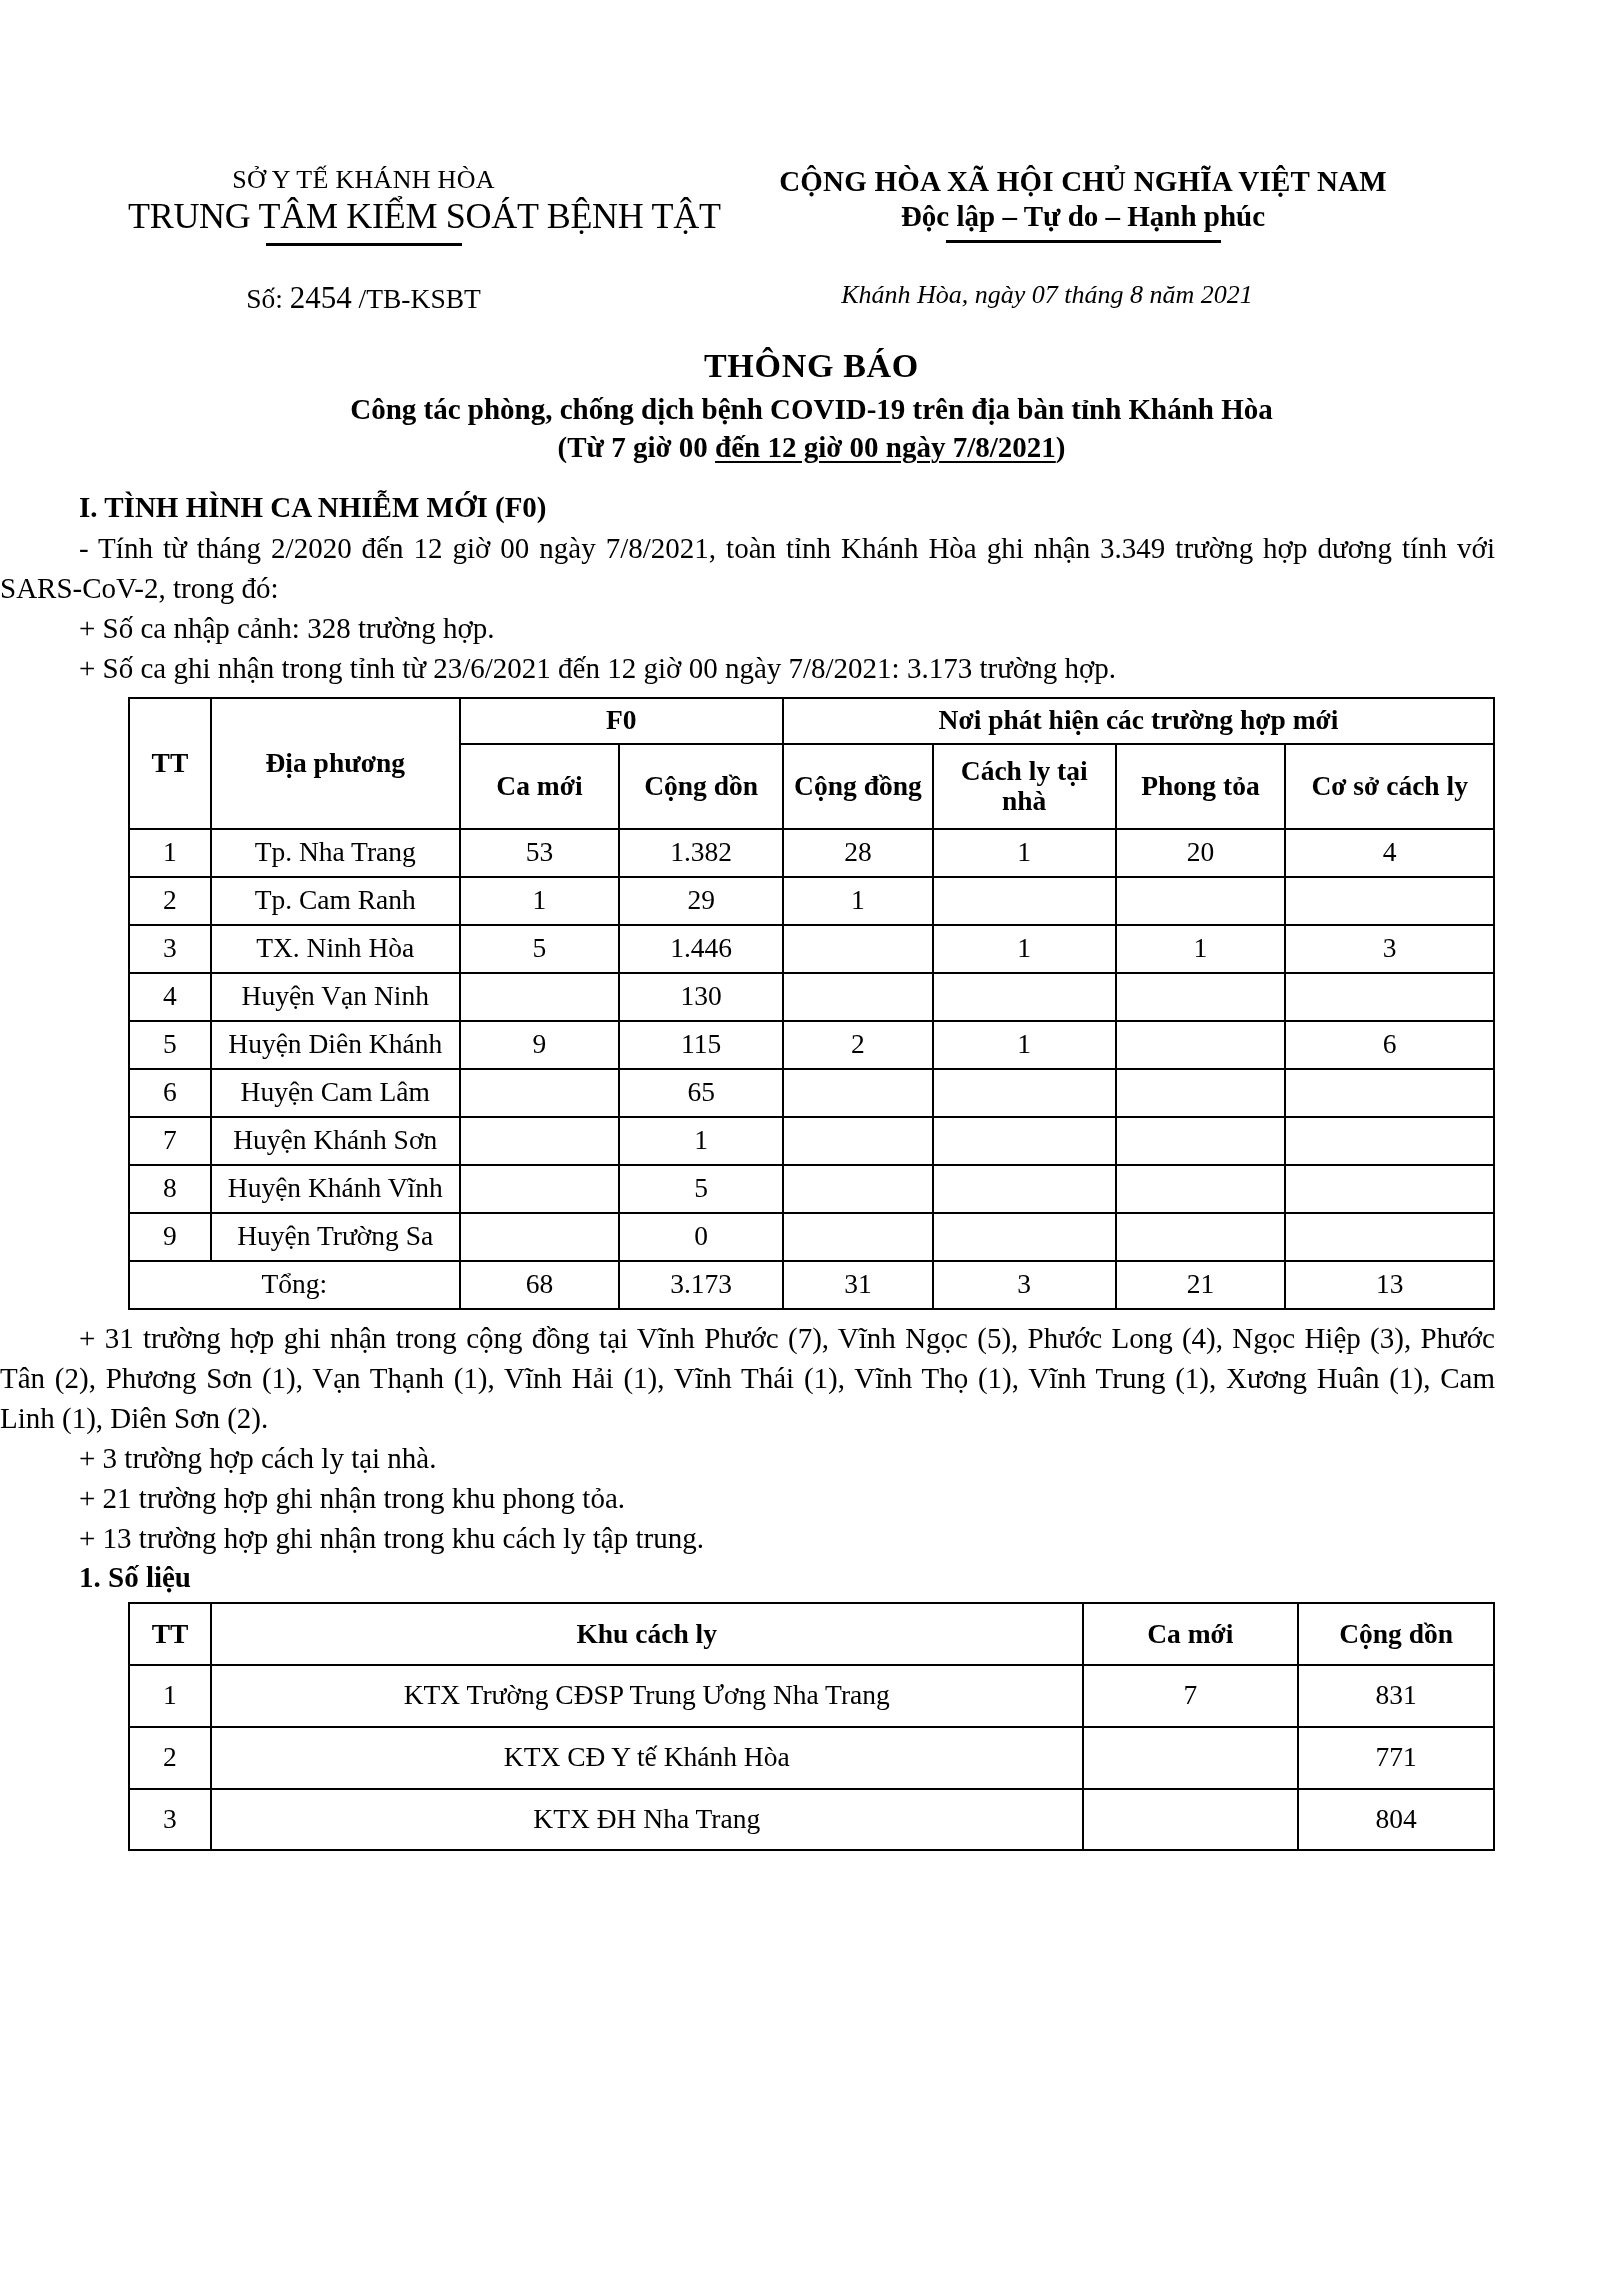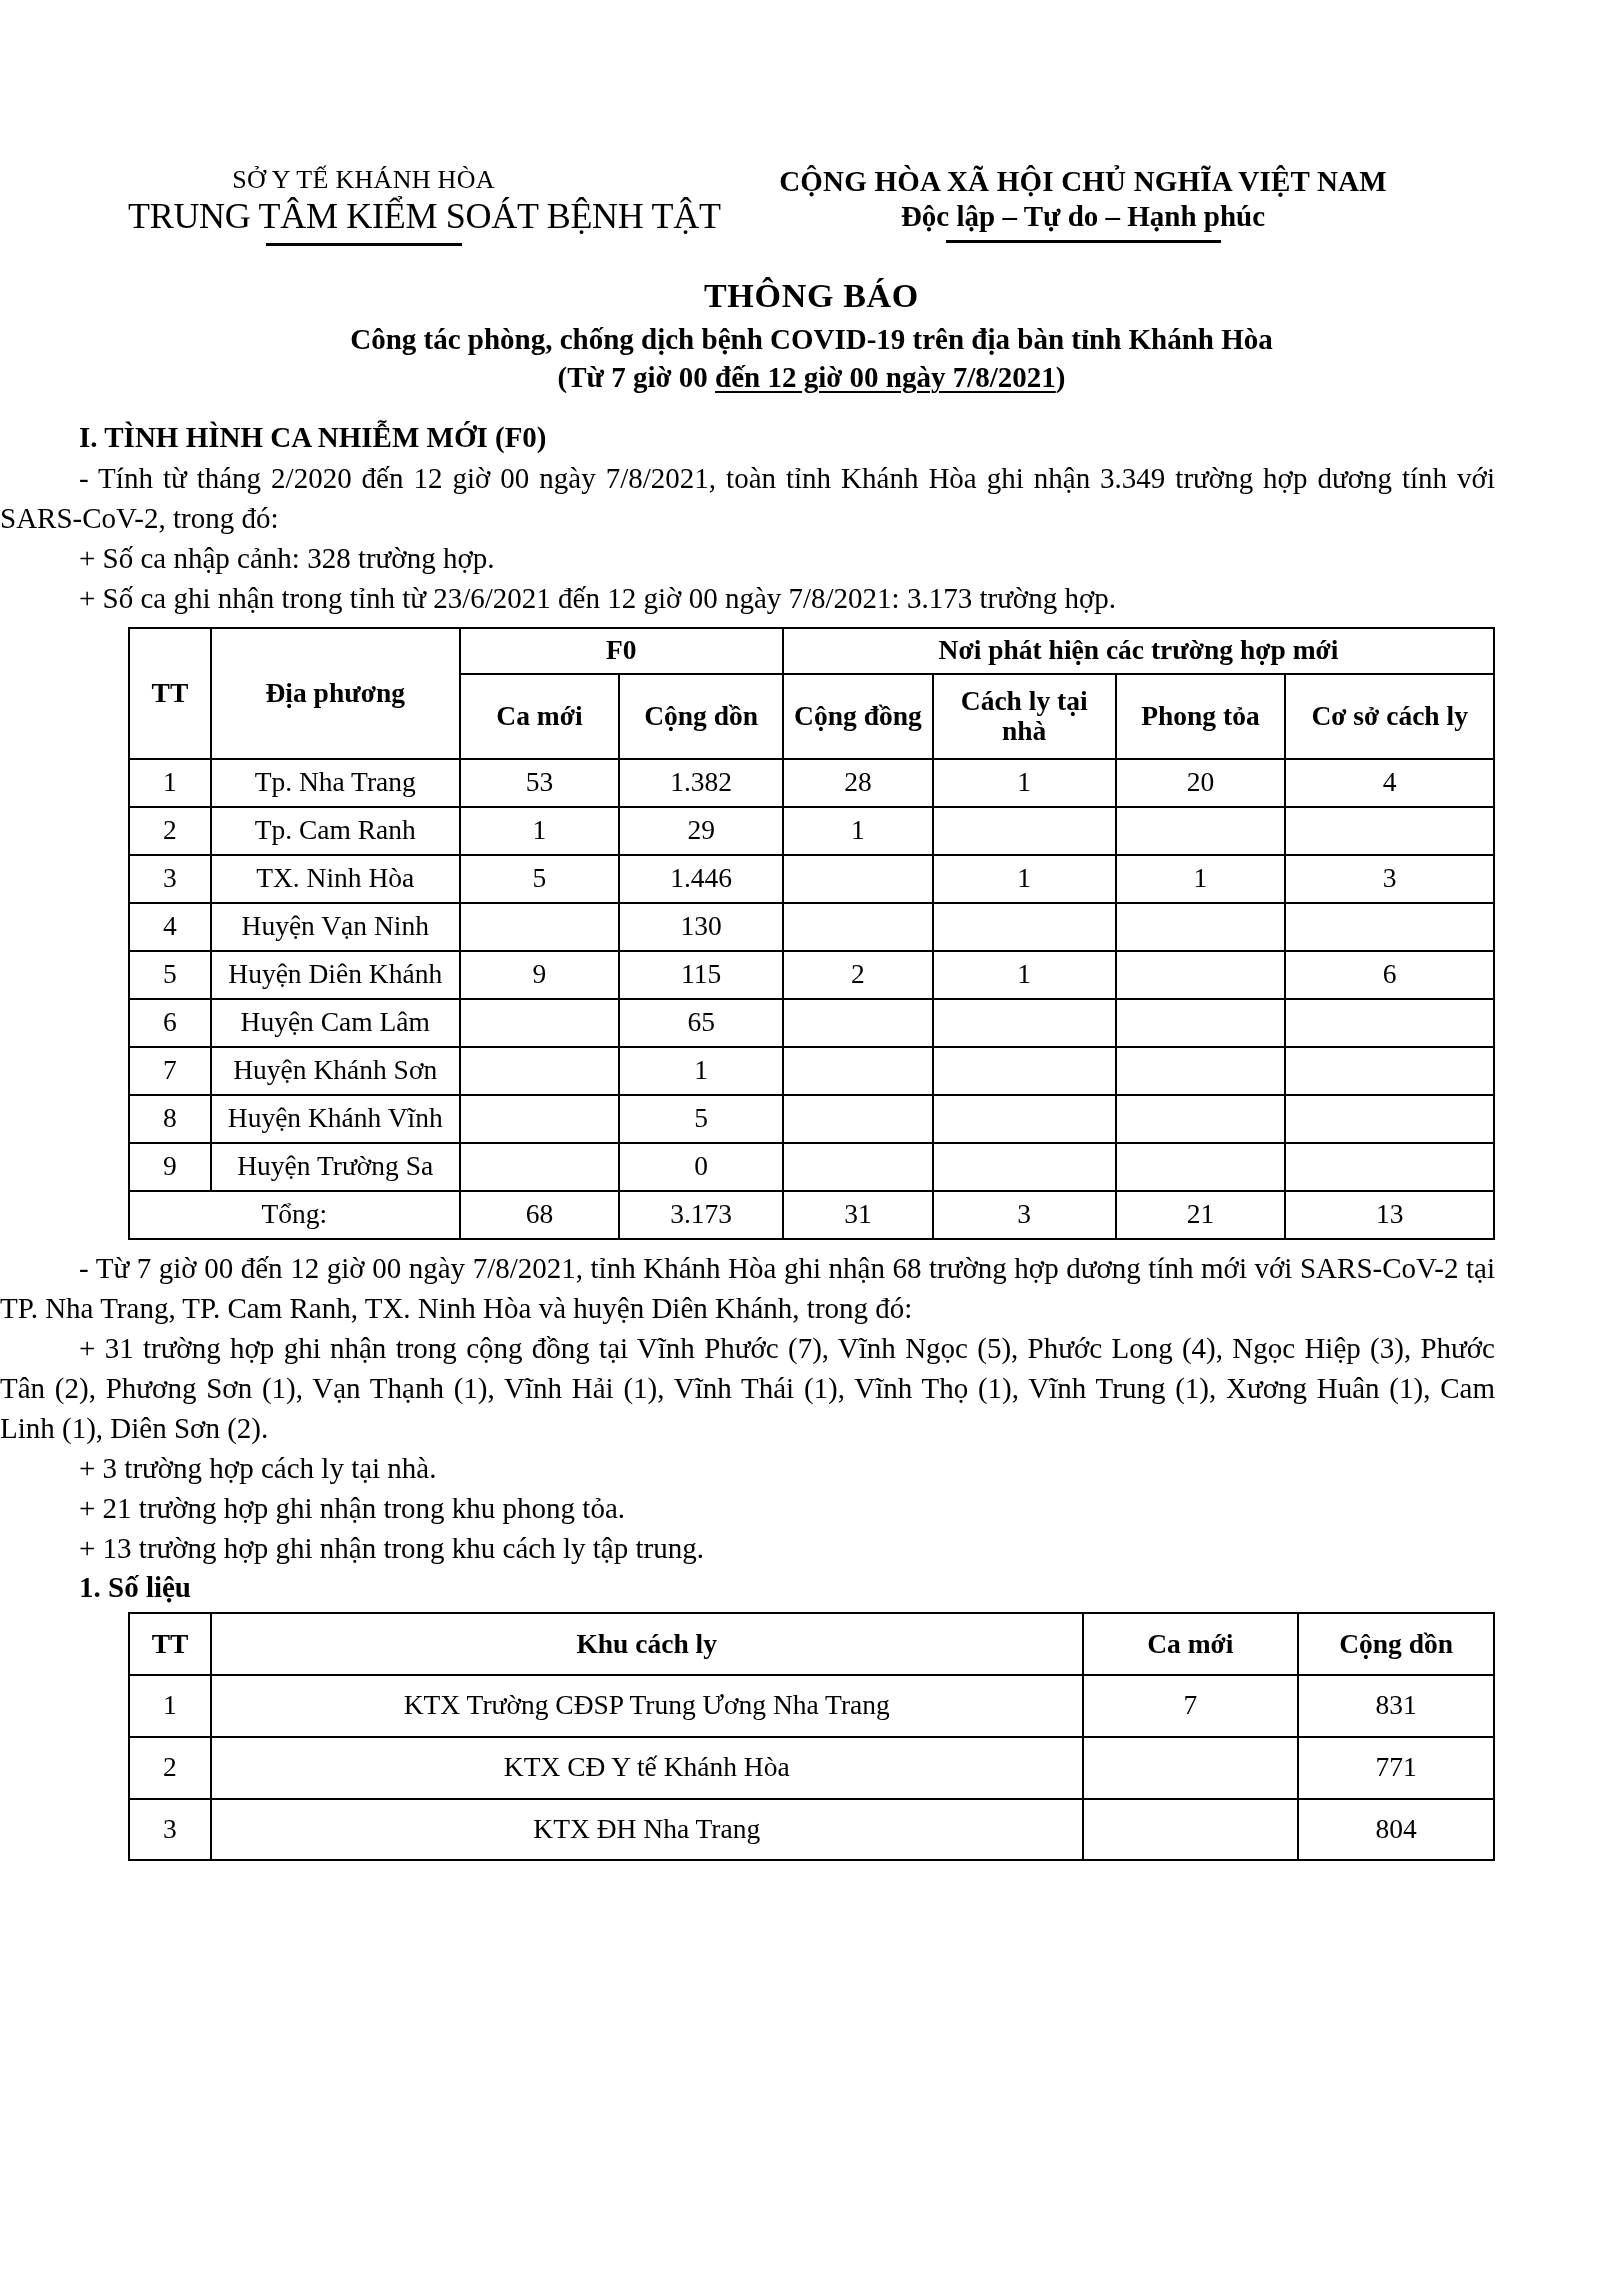--- a/index.html
+++ b/index.html
@@ -197,20 +197,28 @@
       <div class="org-line2">TRUNG TÂM KIỂM SOÁT BỆNH TẬT</div>
       <div class="rule rule-left"></div>
     </div>
     <div class="hdr-right">
       <div class="nation-line1">CỘNG HÒA XÃ HỘI CHỦ NGHĨA VIỆT NAM</div>
       <div class="nation-line2">Độc lập – Tự do – Hạnh phúc</div>
       <div class="rule rule-right"></div>
     </div>
   </div>
 
+  <div class="line-number-row">
+    <div class="num-left">
+      <span>Số:</span>
+      <span class="bignum">2454</span>
+      <span>/TB-KSBT</span>
+    </div>
+    <div class="num-right">Khánh Hòa, ngày  07   tháng 8 năm 2021</div>
+  </div>
 
   <div class="title-block">
     <div class="main-title">THÔNG BÁO</div>
     <div class="sub-title">Công tác phòng, chống dịch bệnh COVID-19 trên địa bàn tỉnh Khánh Hòa</div>
     <div class="sub-title-2"><span>(Từ 7 giờ 00 </span><span class="ul">đến 12 giờ 00 ngày 7/8/2021</span><span>)</span></div>
   </div>
 
   <div class="body-area">
     <div class="sect-head">I. TÌNH HÌNH CA NHIỄM MỚI (F0)</div>
     <p class="para">- Tính từ tháng 2/2020 đến 12 giờ 00 ngày 7/8/2021, toàn tỉnh Khánh Hòa ghi nhận 3.349 trường hợp dương tính với SARS-CoV-2, trong đó:</p>
@@ -344,21 +352,20 @@
           <td>31</td>
           <td>3</td>
           <td>21</td>
           <td>13</td>
         </tr>
       </tbody>
     </table>
   </div>
 
   <div class="body-area" style="margin-top:7.9px;">
-    <p class="para">- Từ 7 giờ 00 đến 12 giờ 00 ngày 7/8/2021, tỉnh Khánh Hòa ghi nhận 68 trường hợp dương tính mới với SARS-CoV-2 tại TP. Nha Trang, TP. Cam Ranh, TX. Ninh Hòa và huyện Diên Khánh, trong đó:</p>
     <p class="para">+ 31 trường hợp ghi nhận trong cộng đồng tại Vĩnh Phước (7), Vĩnh Ngọc (5), Phước Long (4), Ngọc Hiệp (3), Phước Tân (2), Phương Sơn (1), Vạn Thạnh (1), Vĩnh Hải (1), Vĩnh Thái (1), Vĩnh Thọ (1), Vĩnh Trung (1), Xương Huân (1), Cam Linh (1), Diên Sơn (2).</p>
     <p class="para nojust">+ 3 trường hợp cách ly tại nhà.</p>
     <p class="para nojust">+ 21 trường hợp ghi nhận trong khu phong tỏa.</p>
     <p class="para nojust">+ 13 trường hợp ghi nhận trong khu cách ly tập trung.</p>
     <div class="sub-head">1.  Số liệu</div>
   </div>
 
   <div class="tbl-wrap" style="margin-top:5.2px;">
     <table class="doc-table t2">
       <colgroup>

